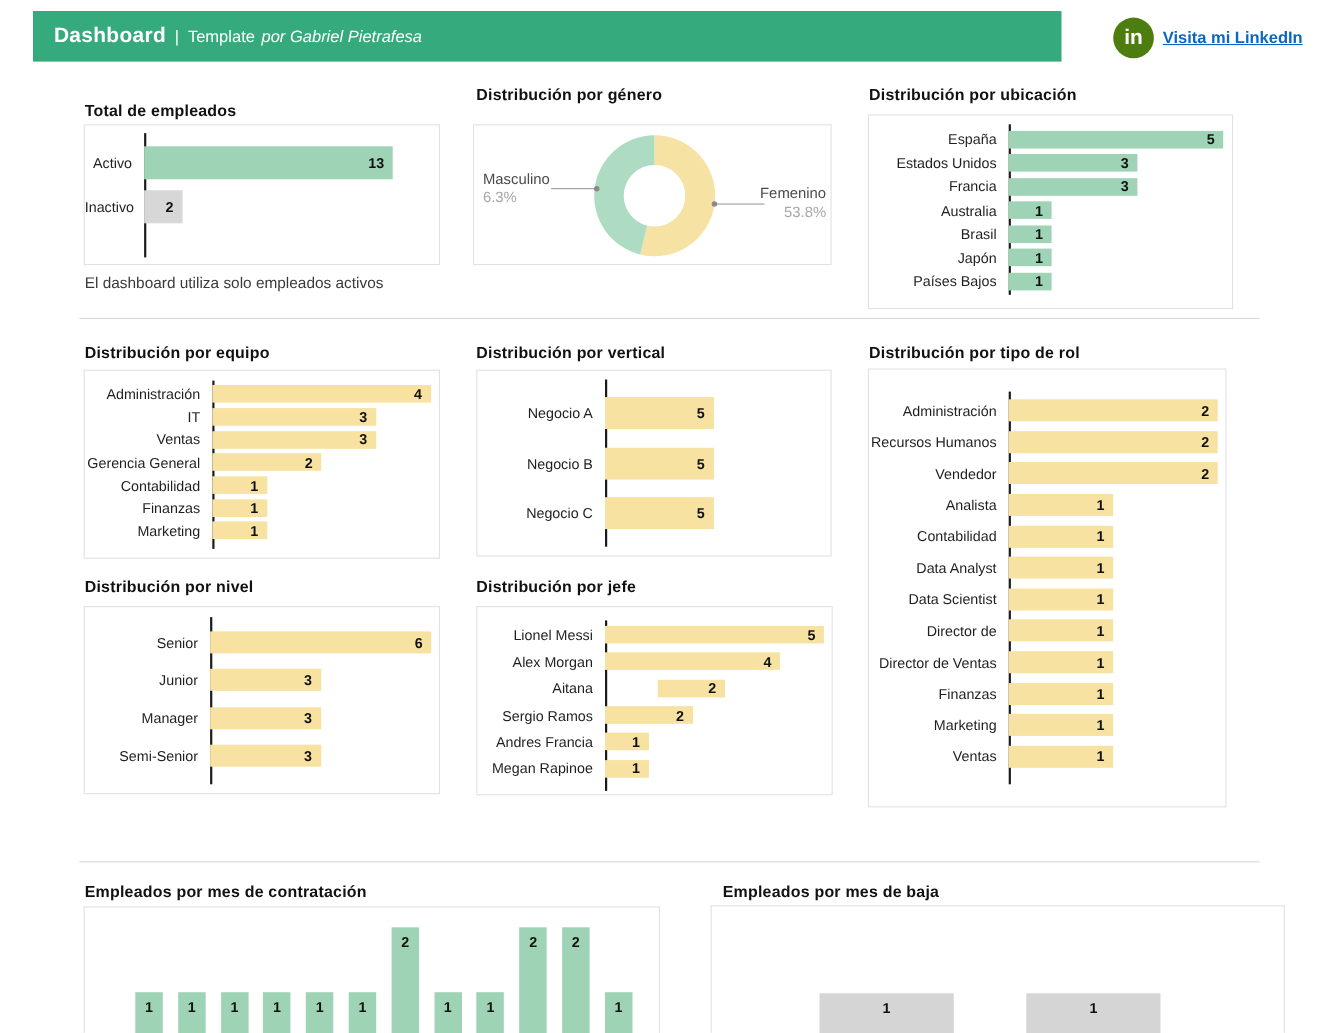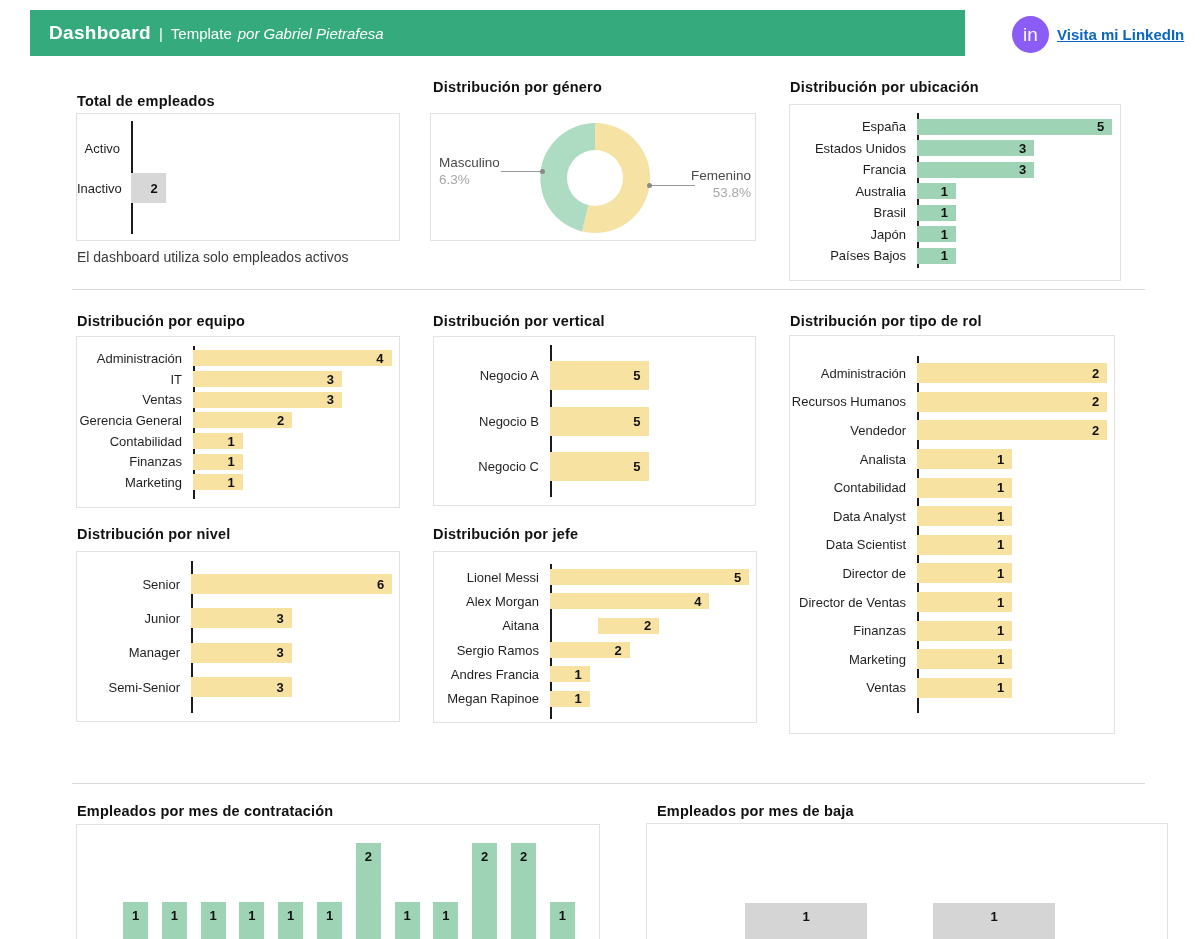--- a/index.html
+++ b/index.html
@@ -6,22 +6,22 @@
   body{width:1200px;height:939px;position:relative;overflow:hidden;
        font-family:"Liberation Sans",sans-serif;color:#111;}
   .abs{position:absolute;}
   
   .topbar{left:30px;top:10px;width:935px;height:46px;background:#35ab7d;color:#fff;
           display:flex;align-items:center;padding-left:19px;box-sizing:border-box;}
   .tb-title{font-size:19px;font-weight:bold;letter-spacing:.3px;}
   .tb-sep{margin:0 8px;font-size:15px;}
   .tb-sub{font-size:15px;}
   .tb-by{font-style:italic;font-size:15px;margin-left:6px;}
-  .li-badge{left:1012px;top:16px;width:37px;height:37px;border-radius:50%;background:#8b5cf6;
-            color:#fff;font-weight:normal;font-size:19px;display:flex;align-items:center;
+  .li-badge{left:1012px;top:16px;width:37px;height:37px;border-radius:50%;background:#4d7c0f;
+            color:#fff;font-weight:bold;font-size:19px;display:flex;align-items:center;
             justify-content:center;}
   .li-link{left:1057px;top:26px;font-size:15px;font-weight:bold;color:#0a66c2;
            text-decoration:underline;cursor:pointer;}
   
   .sec-title{font-size:14.5px;font-weight:bold;color:#111;letter-spacing:.2px;white-space:nowrap;}
   .note{font-size:14px;color:#3a3a3a;}
   .divider{position:absolute;height:1px;background:#d9d9d9;}
   
   .box{position:absolute;background:#fff;border:1px solid #e2e2e2;box-sizing:border-box;overflow:hidden;}
   .chart-host{position:absolute;left:0;top:0;right:0;bottom:0;}
@@ -53,20 +53,25 @@
 </div>
 <div class="abs li-badge">in</div>
 <a class="abs li-link">Visita mi LinkedIn</a>
 
 <div class="abs sec-title" style="left:77px;top:93px">Total de empleados</div>
 <div class="box" style="left:76px;top:113px;width:324px;height:128px">
   <div class="chart-host">
       <div class="vaxis" style="left: 54px; top: 7px; height: 113px;"></div>
       <div class="hrow" style="height: 40px; margin-top: 14px;">
         <div class="hlabel" style="width: 54px;">Activo</div>
+        <div class="hwrap">
+          <div class="hbarfill" style="height: 30px; width: 84.4156%; background: rgb(158, 211, 182);">
+            <span class="hval">13</span>
+          </div>
+        </div>
       </div>
       <div class="hrow" style="height: 40px;">
         <div class="hlabel" style="width: 54px;">Inactivo</div>
         <div class="hwrap">
           <div class="hbarfill" style="height: 30px; width: 12.987%; background: rgb(215, 215, 215);">
             <span class="hval">2</span>
           </div>
         </div>
       </div>
     </div>

